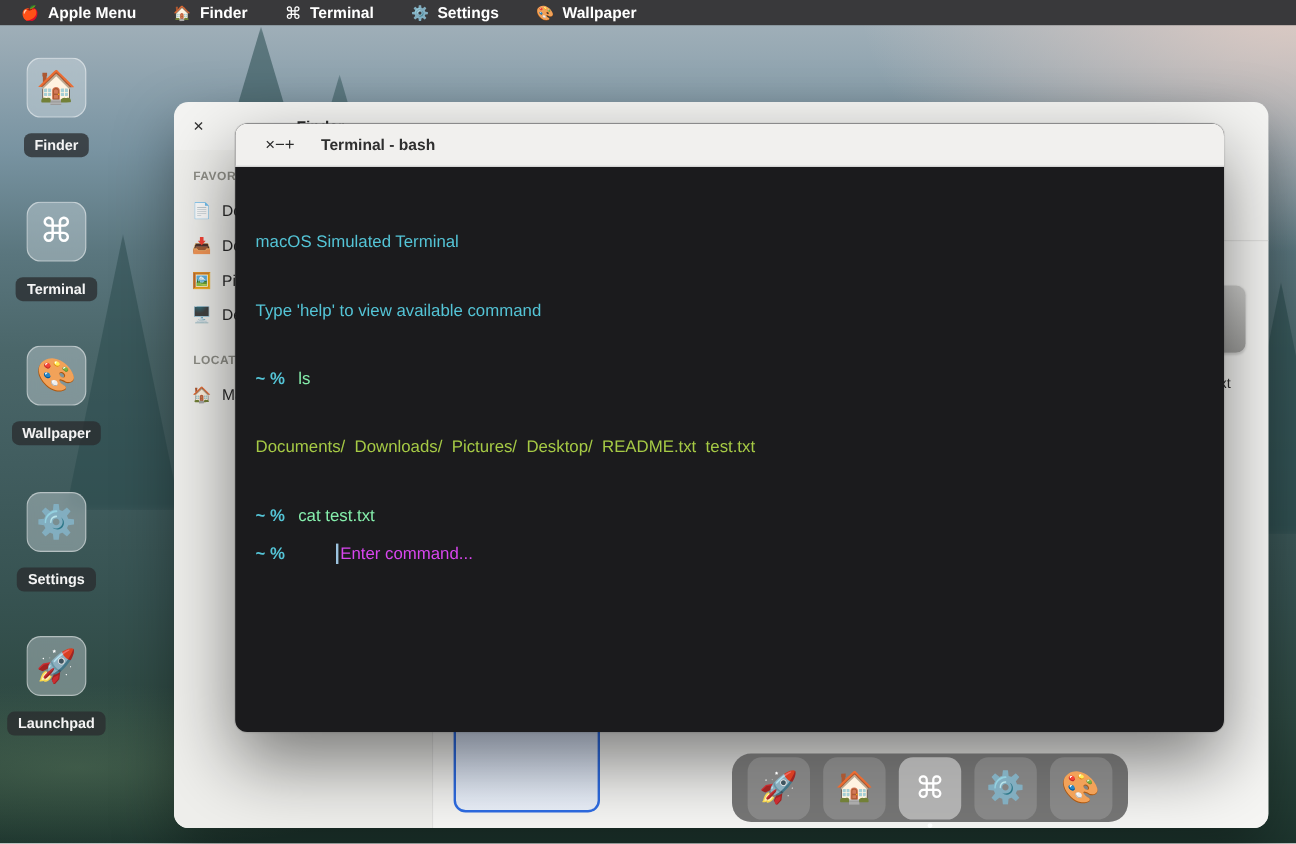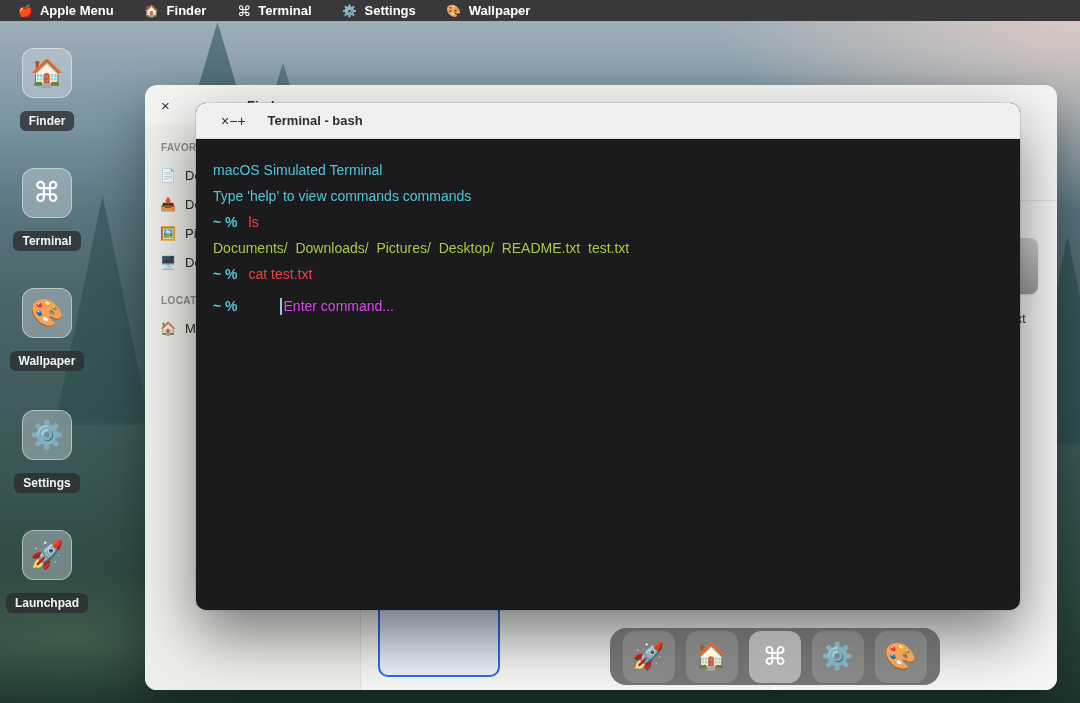--- a/index.html
+++ b/index.html
@@ -59,23 +59,23 @@
     background:linear-gradient(180deg,#c3d5f6 0%,#dfe9fa 60%,#edf3fc 100%);}
   
   .terminal{position:absolute;left:196px;top:103px;width:824px;height:507px;border-radius:10px;
     z-index:10;box-shadow:0 25px 60px rgba(0,0,0,.5),0 0 0 1px rgba(0,0,0,.08);overflow:hidden;
     background:#1b1b1d;}
   .term-titlebar{height:36px;background:#f1f0ee;border-bottom:1px solid #d8d8d6;display:flex;
     align-items:center;padding-left:25px;box-sizing:border-box;}
   .term-btn{width:33px;font-size:14px;color:#2b2b2b;cursor:default;}
   .term-title{margin-left:22px;font-size:13px;font-weight:600;color:#2f2f2f;}
   .term-body{padding:18px 17px;font-size:14px;}
-  .term-line{height:26px;line-height:26px;white-space:pre;}
+  .term-line{height:26px;line-height:26px;white-space:pre;margin-top:31px;}
   .term-line .prompt{color:#54c4d6;font-weight:600;}
-  .term-line .cmd{color:#ef4444;margin-left:11px;}
+  .term-line .cmd{color:#86efac;margin-left:11px;}
   .term-line.info{color:#54c4d6;}
   .term-line.output{color:#a6ca45;}
   .term-input{margin-top:6px;display:flex;align-items:center;height:26px;cursor:text;}
   .term-input .prompt{color:#54c4d6;font-weight:600;white-space:pre;}
   .caret{width:2px;height:17px;background:#9cc3de;margin-left:42px;}
   .placeholder{color:#d946ef;margin-left:2px;}
   
   .dock{position:absolute;left:610px;top:628px;width:330px;height:57px;border-radius:16px;
     background:rgba(84,84,84,.8);z-index:20;display:flex;align-items:center;gap:11px;
     padding:0 13px;box-sizing:border-box;}
@@ -218,21 +218,21 @@
   <div class="selected-tile"></div>
 </div>
 
 <div class="terminal">
   <div class="term-titlebar">
     <span id="term-buttons"><span class="term-btn">×</span><span class="term-btn">−</span><span class="term-btn">+</span></span>
     <span class="term-title">Terminal - bash</span>
   </div>
   <div class="term-body" id="term-body">
       <div class="term-line info"><span>macOS Simulated Terminal</span></div>
-      <div class="term-line info"><span>Type 'help' to view commands commands</span></div>
+      <div class="term-line info"><span>Type 'help' to view available command</span></div>
       <div class="term-line command"><span class="prompt">~ %</span><span class="cmd">ls</span></div>
       <div class="term-line output"><span>Documents/  Downloads/  Pictures/  Desktop/  README.txt  test.txt</span></div>
       <div class="term-line command"><span class="prompt">~ %</span><span class="cmd">cat test.txt</span></div>
       <div class="term-input">
         <span class="prompt">~ %</span>
         <span class="caret"></span>
         <span class="placeholder">Enter command...</span>
       </div>
     </div>
 </div>

